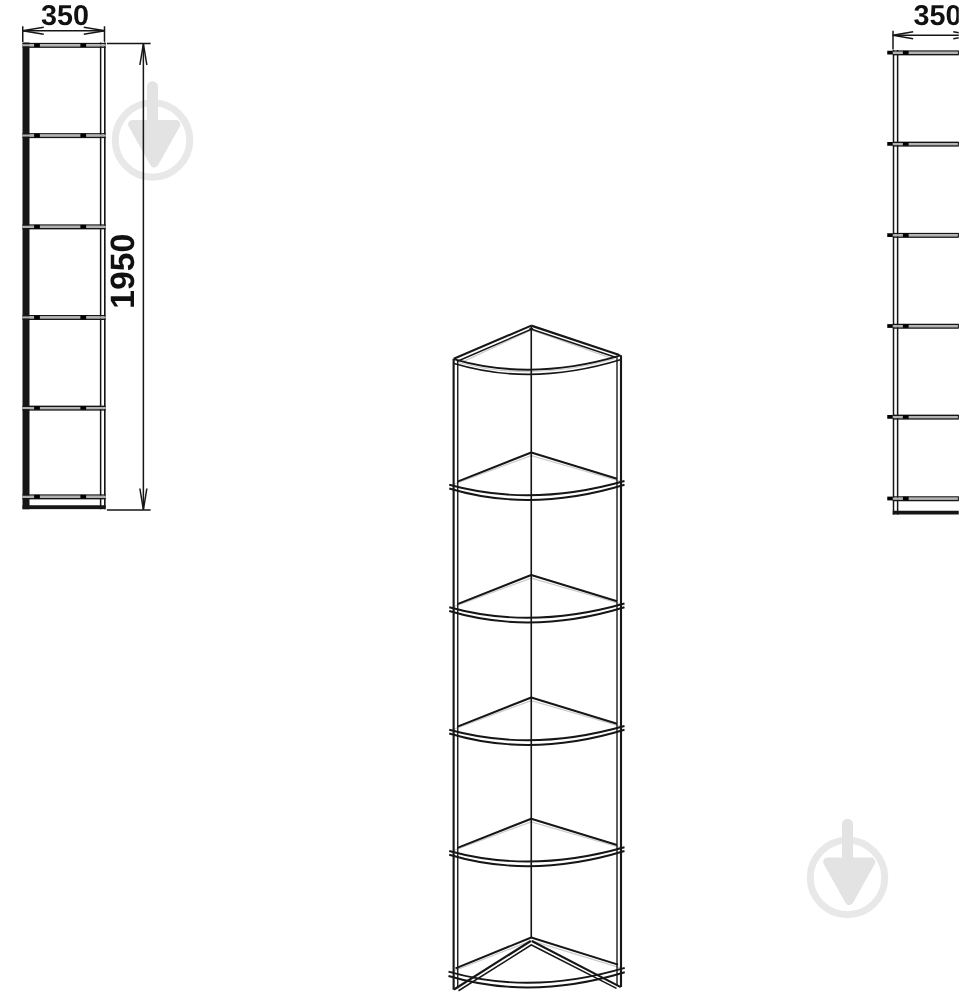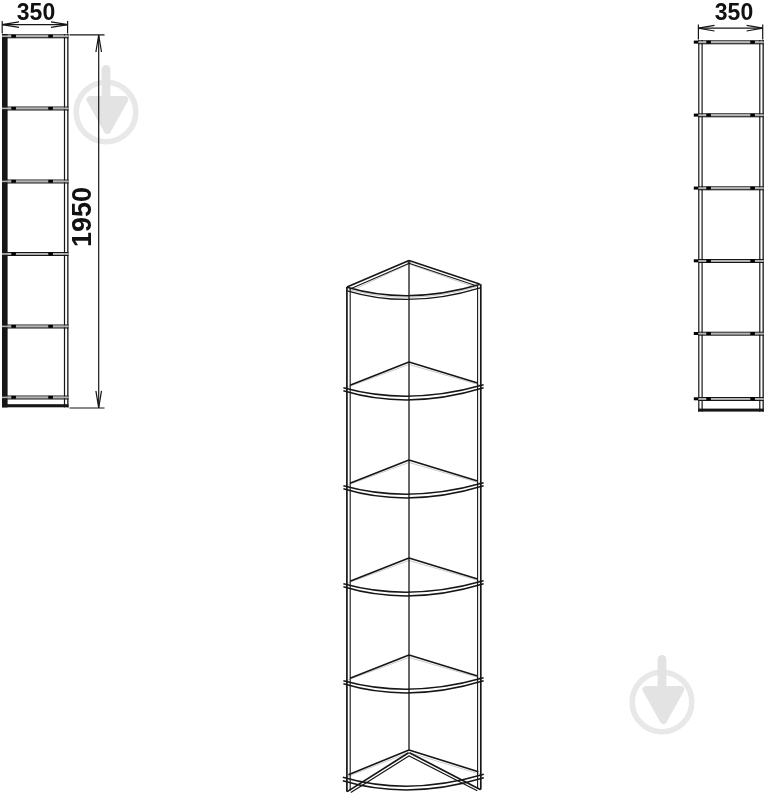--- a/index.html
+++ b/index.html
@@ -3,21 +3,21 @@
 <meta charset="utf-8">
 <style>
   html,body{margin:0;padding:0;}
   body{
     width:767px;height:799px;
     background:#ffffff;
     font-family:"Liberation Sans", sans-serif;
     position:relative;
     overflow:hidden;
   }
-  #canvas{position:absolute;left:0;top:0;width:691px;height:799px;}
+  #canvas{position:absolute;left:16px;top:0;width:691px;height:799px;}
   .abs{position:absolute;}
   .dim-label{
     position:absolute;
     font-weight:bold;
     color:#111;
     text-align:center;
     line-height:1;
     white-space:nowrap;
   }
   #label-left-width{left:4px;top:1px;width:64px;font-size:23px;}

